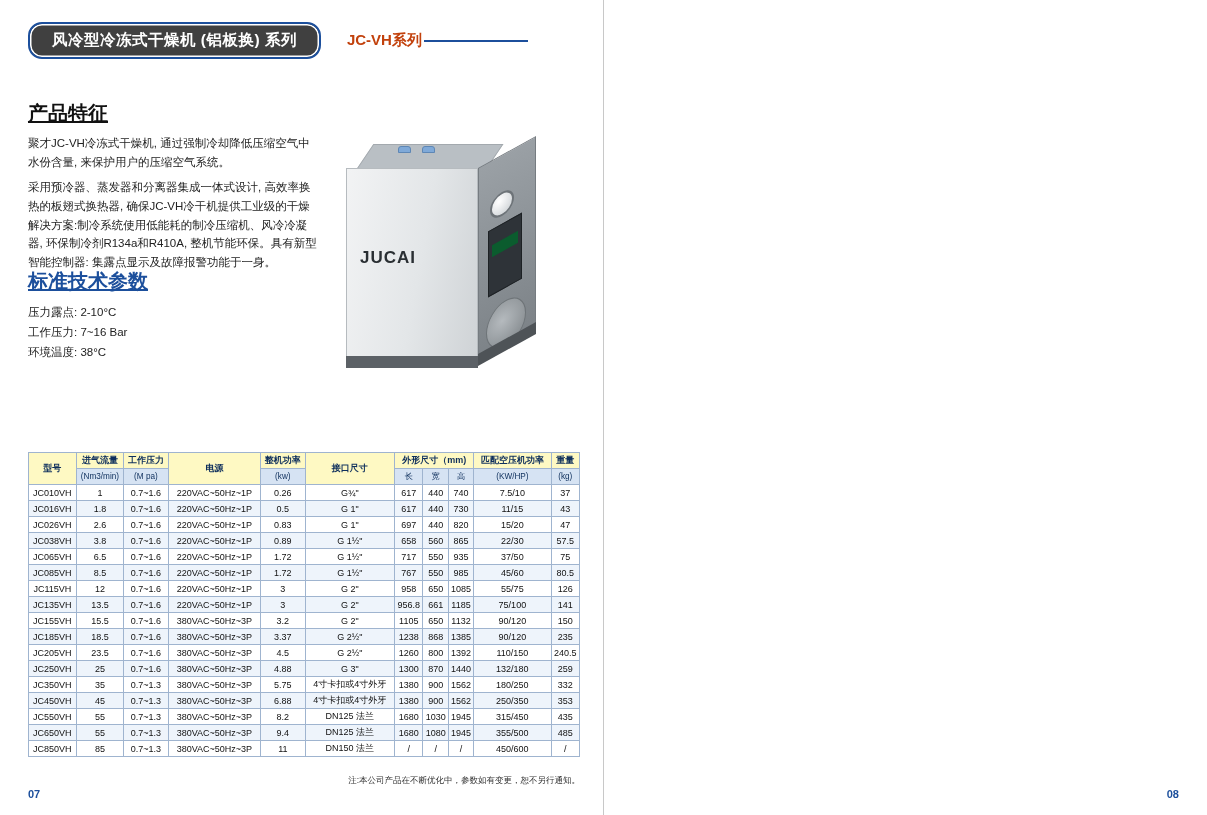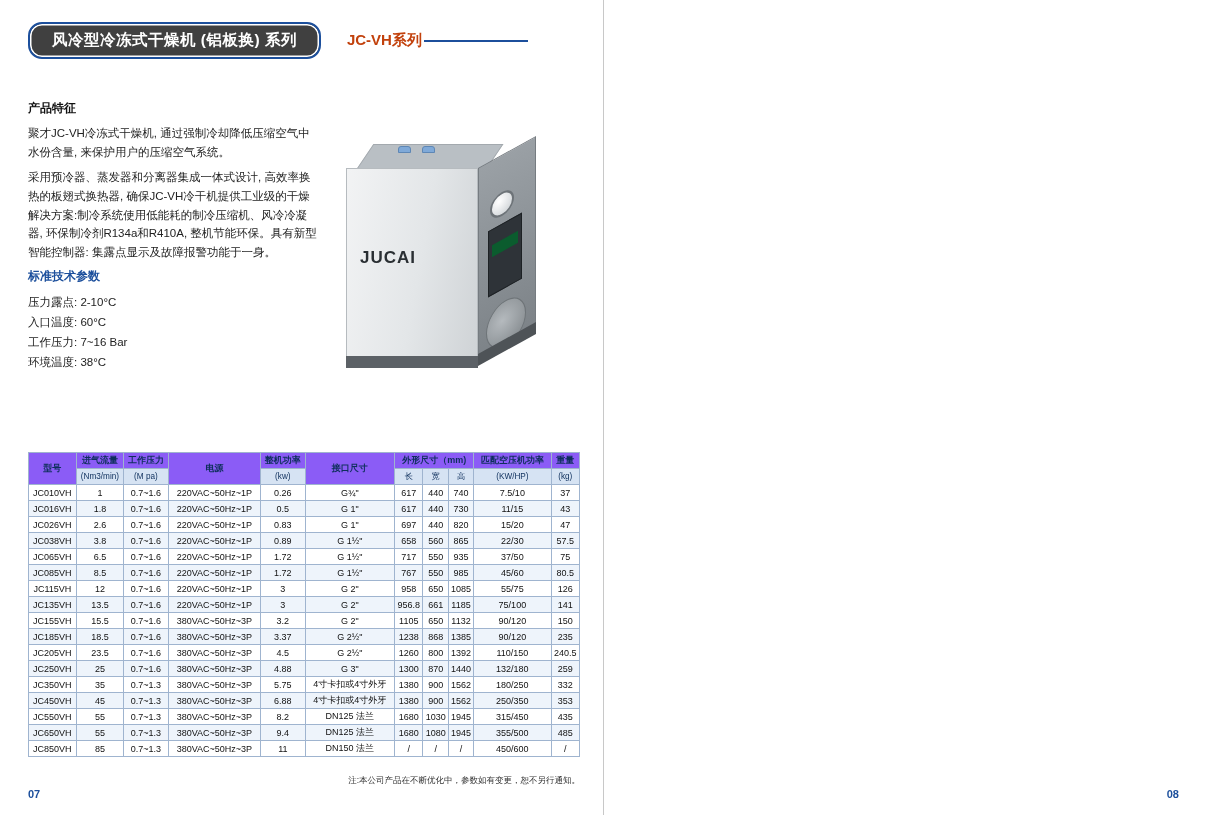--- a/index.html
+++ b/index.html
@@ -54,24 +54,25 @@
   .banner-sub {
     color: #c2410c;
     font-weight: bold;
     font-size: 15px;
     margin-left: 26px;
     white-space: nowrap;
   }
 
   
   .sec-title {
-    font-size: 12px;
+    font-size: 20px;
     font-weight: bold;
     color: #111;
     margin: 0 0 7px 0;
+    text-decoration: underline;
   }
   .sec-title.blue { color: #1c4f9c; }
   .body-text {
     font-size: 11.5px;
     line-height: 1.62;
     color: #222;
     margin: 0;
   }
   .spec-line {
     font-size: 11.5px;
@@ -105,21 +106,21 @@
   }
   table td, table th {
     border: 1px solid #9fb4cf;
     text-align: center;
     padding: 0;
     height: 16px;
     font-weight: normal;
     white-space: nowrap;
   }
   thead th {
-    background: #8b5cf6;
+    background: #fef9c3;
     color: #0e2f5c;
     font-weight: bold;
     font-size: 9px;
     line-height: 1.15;
   }
   thead th.sub {
     font-weight: normal;
     font-size: 8.2px;
     background: #d6e3f3;
   }
@@ -240,21 +241,20 @@
 
   <div id="left-features">
     <h2 class="sec-title">产品特征</h2>
     <p class="body-text">聚才JC-VH冷冻式干燥机, 通过强制冷却降低压缩空气中水份含量, 来保护用户的压缩空气系统。</p>
     <p class="body-text">采用预冷器、蒸发器和分离器集成一体式设计, 高效率换热的板翅式换热器, 确保JC-VH冷干机提供工业级的干燥解决方案:制冷系统使用低能耗的制冷压缩机、风冷冷凝器, 环保制冷剂R134a和R410A, 整机节能环保。具有新型智能控制器: 集露点显示及故障报警功能于一身。</p>
   </div>
 
   <div id="left-specs">
     <h2 class="sec-title blue">标准技术参数</h2>
     <div class="spec-line">压力露点: 2-10°C</div>
-    <div class="spec-line">入口温度: 60°C</div>
     <div class="spec-line">工作压力: 7~16 Bar</div>
     <div class="spec-line">环境温度: 38°C</div>
   </div>
 
   <div id="left-image">
     <div class="vh-wrap">
       <div class="vh-top"></div>
       <div class="vh-cap vh-cap1"></div>
       <div class="vh-cap vh-cap2"></div>
       <div class="vh-side"></div>

